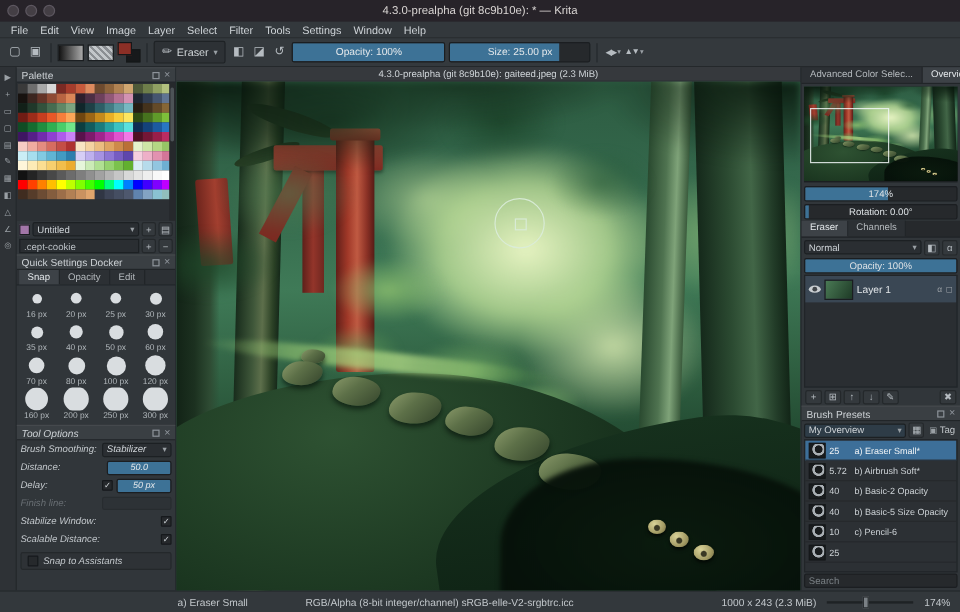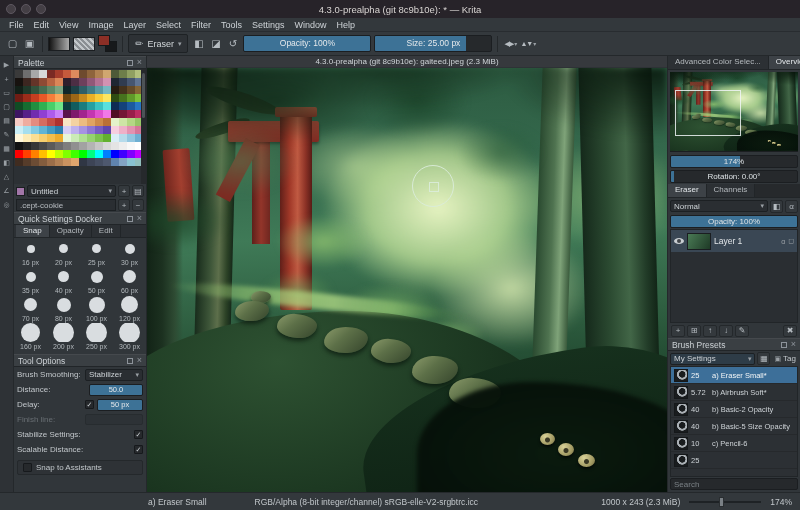--- a/index.html
+++ b/index.html
@@ -70,21 +70,21 @@
 .qs-tabs{display:flex;height:13px;background:#2c3034;border-bottom:1px solid #212528;padding-left:2px;flex:0 0 auto;}
 .dock-tab{padding:1px 7px;font-size:8px;color:#b4b9bd;background:#2c3034;border-right:1px solid #212528;white-space:nowrap;}
 .dock-tab.active{background:#3d4247;color:#e3e7ea;}
 .qs-grid{flex:1;display:flex;flex-wrap:wrap;align-content:flex-start;background:#31363a;padding:1px 0;}
 .qs-cell{width:25%;height:28px;display:flex;flex-direction:column;align-items:center;overflow:hidden;}
 .qs-circ-wrap{flex:1;display:flex;align-items:center;justify-content:center;overflow:hidden;width:100%;}
 .qs-circle{background:#d9dde0;border-radius:50%;flex:0 0 auto;}
 .qs-label{font-size:7px;color:#b2b8bc;line-height:9px;flex:0 0 auto;}
 
 
-.tool-options{flex:1;display:flex;flex-direction:column;min-height:0;}
+.tool-options{flex:1;display:flex;flex-direction:column;min-height:0;font-style:italic;}
 .to-row{display:flex;align-items:center;gap:3px;padding:0 3px;height:15px;flex:0 0 auto;}
 .to-label{flex:1;font-size:8px;color:#c2c7cb;white-space:nowrap;overflow:hidden;}
 .to-label.disabled{color:#686e73;}
 .to-select.w56{width:58px;flex:0 0 auto;}
 .to-select.disabled{opacity:.45;width:58px;flex:0 0 auto;height:11px;}
 .to-slider{position:relative;width:54px;height:12px;background:#26292c;border:1px solid #1b1e21;overflow:hidden;flex:0 0 auto;border-radius:2px;}
 .to-slider i{position:absolute;left:0;top:0;bottom:0;background:#3d7296;}
 .to-slider b{position:relative;display:block;text-align:center;font-weight:normal;font-size:7.5px;line-height:10px;color:#e4e8eb;}
 .to-slider.w46{width:46px;}
 .checkbox{width:9px;height:9px;background:#26292c;border:1px solid #16191c;display:inline-flex;align-items:center;justify-content:center;font-size:7px;color:#cdd2d6;flex:0 0 auto;border-radius:1px;}
@@ -650,21 +650,21 @@
             <div class="to-slider w46">
                 <i style="width: 100%;"></i>
                 <b>50 px</b>
               </div>
           </div>
           <div class="to-row">
             <span class="to-label disabled">Finish line:</span>
             <div class="to-select disabled"></div>
           </div>
           <div class="to-row">
-            <span class="to-label">Stabilize Settings:</span>
+            <span class="to-label">Stabilize Window:</span>
             <span class="checkbox">✓</span>
           </div>
           <div class="to-row">
             <span class="to-label">Scalable Distance:</span>
             <span class="checkbox">✓</span>
           </div>
           <div class="snap-box">
             <span class="checkbox"></span>
             <span>Snap to Assistants</span>
           </div>
@@ -808,21 +808,21 @@
         </div>
 
       <div class="docker-header">
         <span>Brush Presets</span>
         <span class="sp"></span>
         <span class="hd-float"></span>
         <span class="hd-close">×</span>
       </div>
       <div class="fav-row">
         <div class="to-select fav-select">
-          <span>My Settings</span>
+          <span>My Overview</span>
           <span class="caret">▾</span>
         </div>
         <span class="tb-icon sm">▦</span>
         <span class="tag-label">
           <span class="tag-ico">▣</span>
           <span>Tag</span>
         </span>
       </div>
       <div class="preset-list" id="preset-list">
           <div class="preset-row selected">

